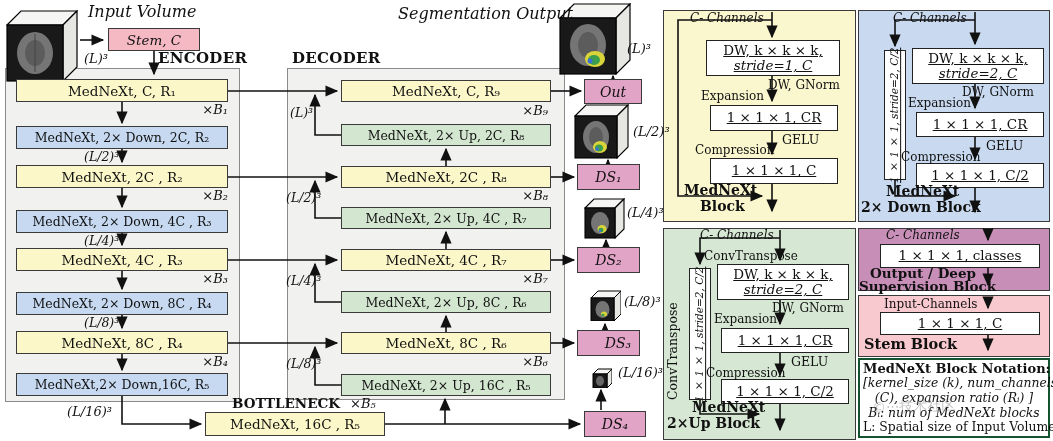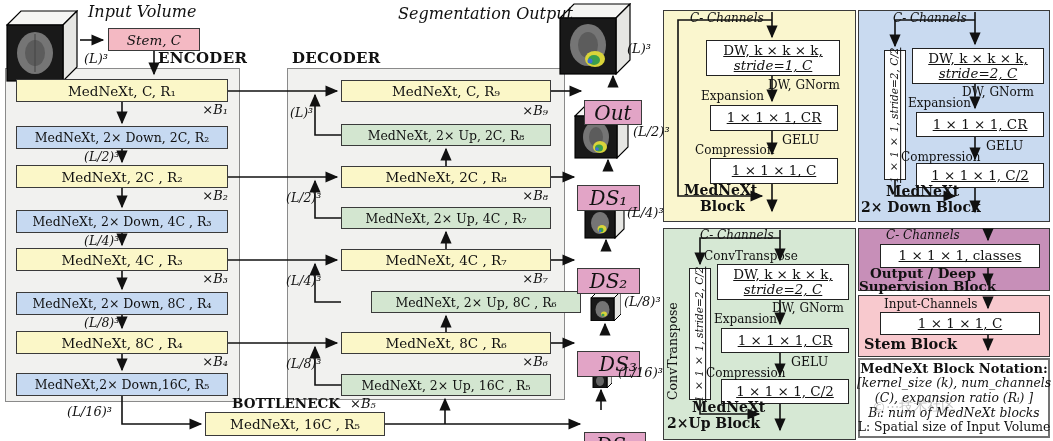--- a/index.html
+++ b/index.html
@@ -7,39 +7,39 @@
           font-family:"DejaVu Serif", serif;overflow:hidden;color:#111;}
   .container{position:absolute;background:#F1F1EF;border:1.5px solid #8a8a8a;z-index:0;box-sizing:border-box;}
   .panel{position:absolute;border:1.6px solid #3a3a3a;z-index:1;box-sizing:border-box;}
   .node{position:absolute;display:flex;align-items:center;justify-content:center;
         border:1.4px solid #3a3a3a;font-size:13.5px;z-index:10;box-sizing:border-box;white-space:nowrap;}
   .sm{font-size:12.5px;}
   .yellow{background:#FBF7C8;}
   .blue{background:#C6D9F1;}
   .green{background:#D3E6D0;}
   .pinkbox{background:#F4B9C3;font-style:italic;}
-  .outbox{background:#E2A4C6;font-style:italic;font-size:20px;margin-top:21px;}
+  .outbox{background:#E2A4C6;font-style:italic;font-size:14px;}
   .lbl{position:absolute;font-size:13px;z-index:11;white-space:nowrap;line-height:1.05;}
   .math{font-style:italic;}
   .bold{font-weight:bold;font-style:normal;}
   .hdr{font-weight:bold;font-size:15px;letter-spacing:.3px;}
   .it15{font-style:italic;font-size:16px;}
   .s12{font-size:12px;}
   .s125{font-size:12.5px;}
   .wbox{position:absolute;background:#fff;border:1.4px solid #222;display:flex;flex-direction:column;
         align-items:center;justify-content:center;z-index:10;font-size:13.5px;box-sizing:border-box;
         line-height:1.12;white-space:nowrap;text-decoration:underline;}
   .vbox{writing-mode:vertical-rl;transform:rotate(180deg);font-size:10.5px;font-style:italic;padding:2px 0;}
   .vlabel{position:absolute;writing-mode:vertical-rl;transform:rotate(180deg);font-size:12.5px;z-index:11;}
   .rt{text-align:right;}
   .cube{position:absolute;z-index:10;}
   svg.wires{position:absolute;left:0;top:0;z-index:5;pointer-events:none;}
   svg.wires path{fill:none;stroke:#111;stroke-width:1.6px;}
-  .notation{position:absolute;background:#fff;border:2px solid #737373;z-index:10;box-sizing:border-box;
-            display:flex;flex-direction:column;justify-content:center;padding:2px 3px;line-height:1.18;align-items:center;}
+  .notation{position:absolute;background:#fff;border:2px solid #14532d;z-index:10;box-sizing:border-box;
+            display:flex;flex-direction:column;justify-content:center;padding:2px 3px;line-height:1.18;}
   .notation div{white-space:nowrap;font-size:12.4px;}
   .watermark{position:absolute;z-index:20;color:rgba(125,125,125,.45);font-size:14px;
              font-family:"DejaVu Sans",sans-serif;transform:rotate(-2deg);white-space:nowrap;}
 </style>
 </head>
 <body>
 
 <div id="canvas">
 
   <div class="container" style="left:5px;top:68px;width:235px;height:334px;"></div>
@@ -217,21 +217,21 @@
   <div class="lbl math rt" style="left:508px;top:104px;width:40px;">×B₉</div>
   <div class="lbl math s125" style="left:290px;top:106px;">(L)³</div>
   <div class="node green sm" style="left:341px;top:124px;width:210px;height:22px;">MedNeXt, 2× Up, 2C, R₈</div>
   <div class="node yellow" style="left:341px;top:166px;width:210px;height:22px;">MedNeXt, 2C , R₈</div>
   <div class="lbl math rt" style="left:508px;top:189px;width:40px;">×B₈</div>
   <div class="lbl math s125" style="left:286px;top:191px;">(L/2)³</div>
   <div class="node green sm" style="left:341px;top:207px;width:210px;height:22px;">MedNeXt, 2× Up, 4C , R₇</div>
   <div class="node yellow" style="left:341px;top:249px;width:210px;height:22px;">MedNeXt, 4C , R₇</div>
   <div class="lbl math rt" style="left:508px;top:272px;width:40px;">×B₇</div>
   <div class="lbl math s125" style="left:286px;top:274px;">(L/4)³</div>
-  <div class="node green sm" style="left:341px;top:291px;width:210px;height:22px;margin-left:30px;">MedNeXt, 2× Up, 8C , R₆</div>
+  <div class="node green sm" style="left:341px;top:291px;width:210px;height:22px;">MedNeXt, 2× Up, 8C , R₆</div>
   <div class="node yellow" style="left:341px;top:332px;width:210px;height:22px;">MedNeXt, 8C , R₆</div>
   <div class="lbl math rt" style="left:508px;top:355px;width:40px;">×B₆</div>
   <div class="lbl math s125" style="left:286px;top:357px;">(L/8)³</div>
   <div class="node green sm" style="left:341px;top:374px;width:210px;height:22px;">MedNeXt, 2× Up, 16C , R₅</div>
 
   <div class="node outbox" style="left:584px;top:79px;width:58px;height:25px;">Out</div>
   <div class="node outbox" style="left:577px;top:164px;width:63px;height:26px;">DS₁</div>
   <div class="lbl math" style="left:633px;top:125px;">(L/2)³</div>
   <div class="node outbox" style="left:577px;top:247px;width:63px;height:26px;">DS₂</div>
   <div class="lbl math" style="left:627px;top:206px;">(L/4)³</div>

